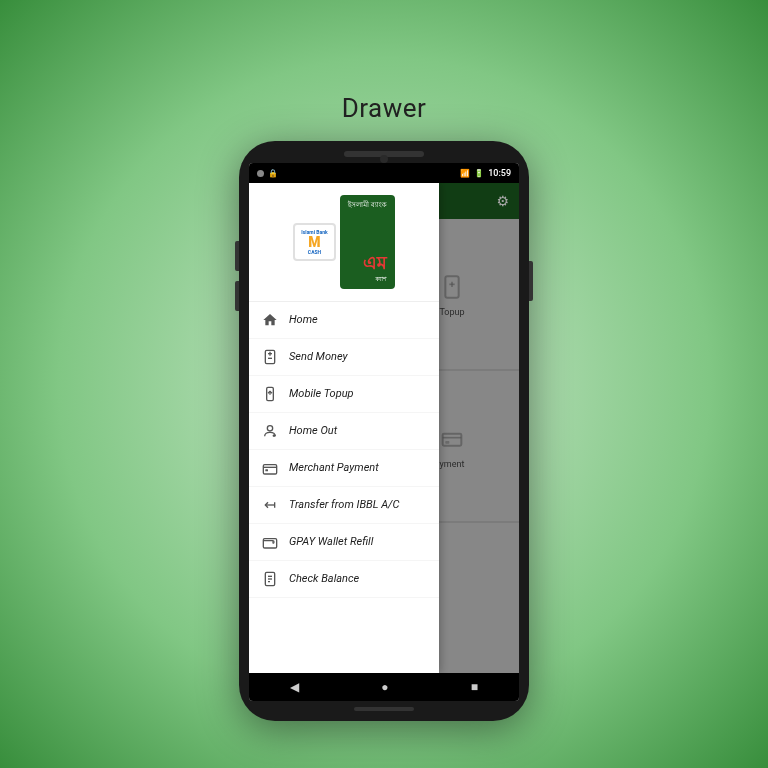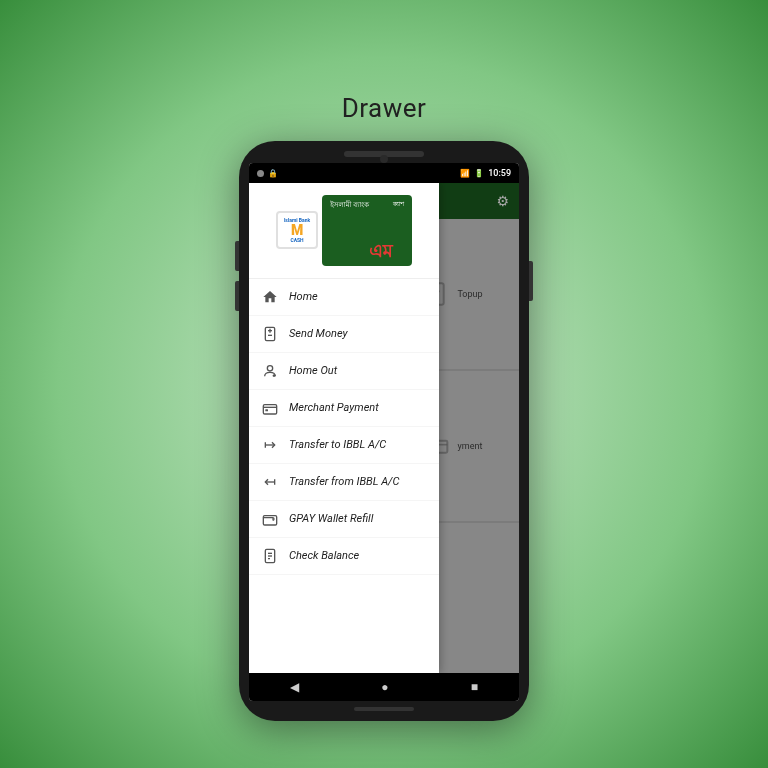--- a/index.html
+++ b/index.html
@@ -153,21 +153,21 @@
       display: grid;
       grid-template-columns: 1fr 1fr;
       grid-template-rows: repeat(3, 1fr);
       gap: 2px;
       overflow: hidden;
     }
 
     .app-grid-item {
       background: #d0d0d0;
       display: flex;
-      flex-direction: row;
+      flex-direction: column;
       align-items: center;
       justify-content: center;
       gap: 4px;
     }
 
     .app-grid-item .icon-svg {
       width: 32px;
       height: 32px;
       opacity: 0.7;
     }
@@ -235,21 +235,22 @@
       font-size: 5px;
       color: #1565c0;
       font-weight: 700;
     }
 
     .logo-mcash-text {
       background: #1b5e20;
       padding: 4px 8px;
       border-radius: 4px;
       display: flex;
-      align-items: flex-start;
+      flex-direction: column;
+      align-items: flex-end;
     }
 
     .logo-mcash-bn {
       font-size: 7px;
       color: #fff;
     }
 
     .logo-mcash-em {
       font-size: 18px;
       font-weight: 900;
@@ -471,20 +472,30 @@
                 <svg width="16" height="16" viewBox="0 0 24 24" fill="none" stroke="#555" stroke-width="2">
                   <rect x="5" y="2" width="14" height="20" rx="2"></rect>
                   <line x1="9" y1="7" x2="15" y2="7"></line>
                   <line x1="12" y1="4" x2="12" y2="10"></line>
                   <line x1="9" y1="14" x2="15" y2="14"></line>
                 </svg>
               </div>
               <span class="menu-label">Send Money</span>
             </div>
 
+            <div class="menu-item">
+              <div class="menu-icon">
+                <svg width="16" height="16" viewBox="0 0 24 24" fill="none" stroke="#555" stroke-width="2">
+                  <rect x="7" y="2" width="10" height="20" rx="2"></rect>
+                  <line x1="12" y1="8" x2="12" y2="13"></line>
+                  <polyline points="9,11 12,8 15,11"></polyline>
+                </svg>
+              </div>
+              <span class="menu-label">Mobile Topup</span>
+            </div>
 
             <div class="menu-item">
               <div class="menu-icon">
                 <svg width="16" height="16" viewBox="0 0 24 24" fill="none" stroke="#555" stroke-width="2">
                   <circle cx="12" cy="8" r="4"></circle>
                   <path d="M4 20 Q4 14 12 14 Q20 14 20 20"></path>
                   <line x1="16" y1="19" x2="20" y2="19"></line>
                   <line x1="18" y1="17" x2="18" y2="21"></line>
                 </svg>
               </div>
@@ -495,30 +506,20 @@
               <div class="menu-icon">
                 <svg width="16" height="16" viewBox="0 0 24 24" fill="none" stroke="#555" stroke-width="2">
                   <rect x="2" y="7" width="20" height="14" rx="2"></rect>
                   <line x1="2" y1="11" x2="22" y2="11"></line>
                   <rect x="5" y="14" width="4" height="3" rx="0.5" fill="#555" stroke="none"></rect>
                 </svg>
               </div>
               <span class="menu-label">Merchant Payment</span>
             </div>
 
-            <div class="menu-item">
-              <div class="menu-icon">
-                <svg width="16" height="16" viewBox="0 0 24 24" fill="none" stroke="#555" stroke-width="2">
-                  <polyline points="5,12 19,12"></polyline>
-                  <polyline points="15,8 19,12 15,16"></polyline>
-                  <line x1="5" y1="8" x2="5" y2="16"></line>
-                </svg>
-              </div>
-              <span class="menu-label">Transfer to IBBL A/C</span>
-            </div>
 
             <div class="menu-item">
               <div class="menu-icon">
                 <svg width="16" height="16" viewBox="0 0 24 24" fill="none" stroke="#555" stroke-width="2">
                   <polyline points="19,12 5,12"></polyline>
                   <polyline points="9,8 5,12 9,16"></polyline>
                   <line x1="19" y1="8" x2="19" y2="16"></line>
                 </svg>
               </div>
               <span class="menu-label">Transfer from IBBL A/C</span>

